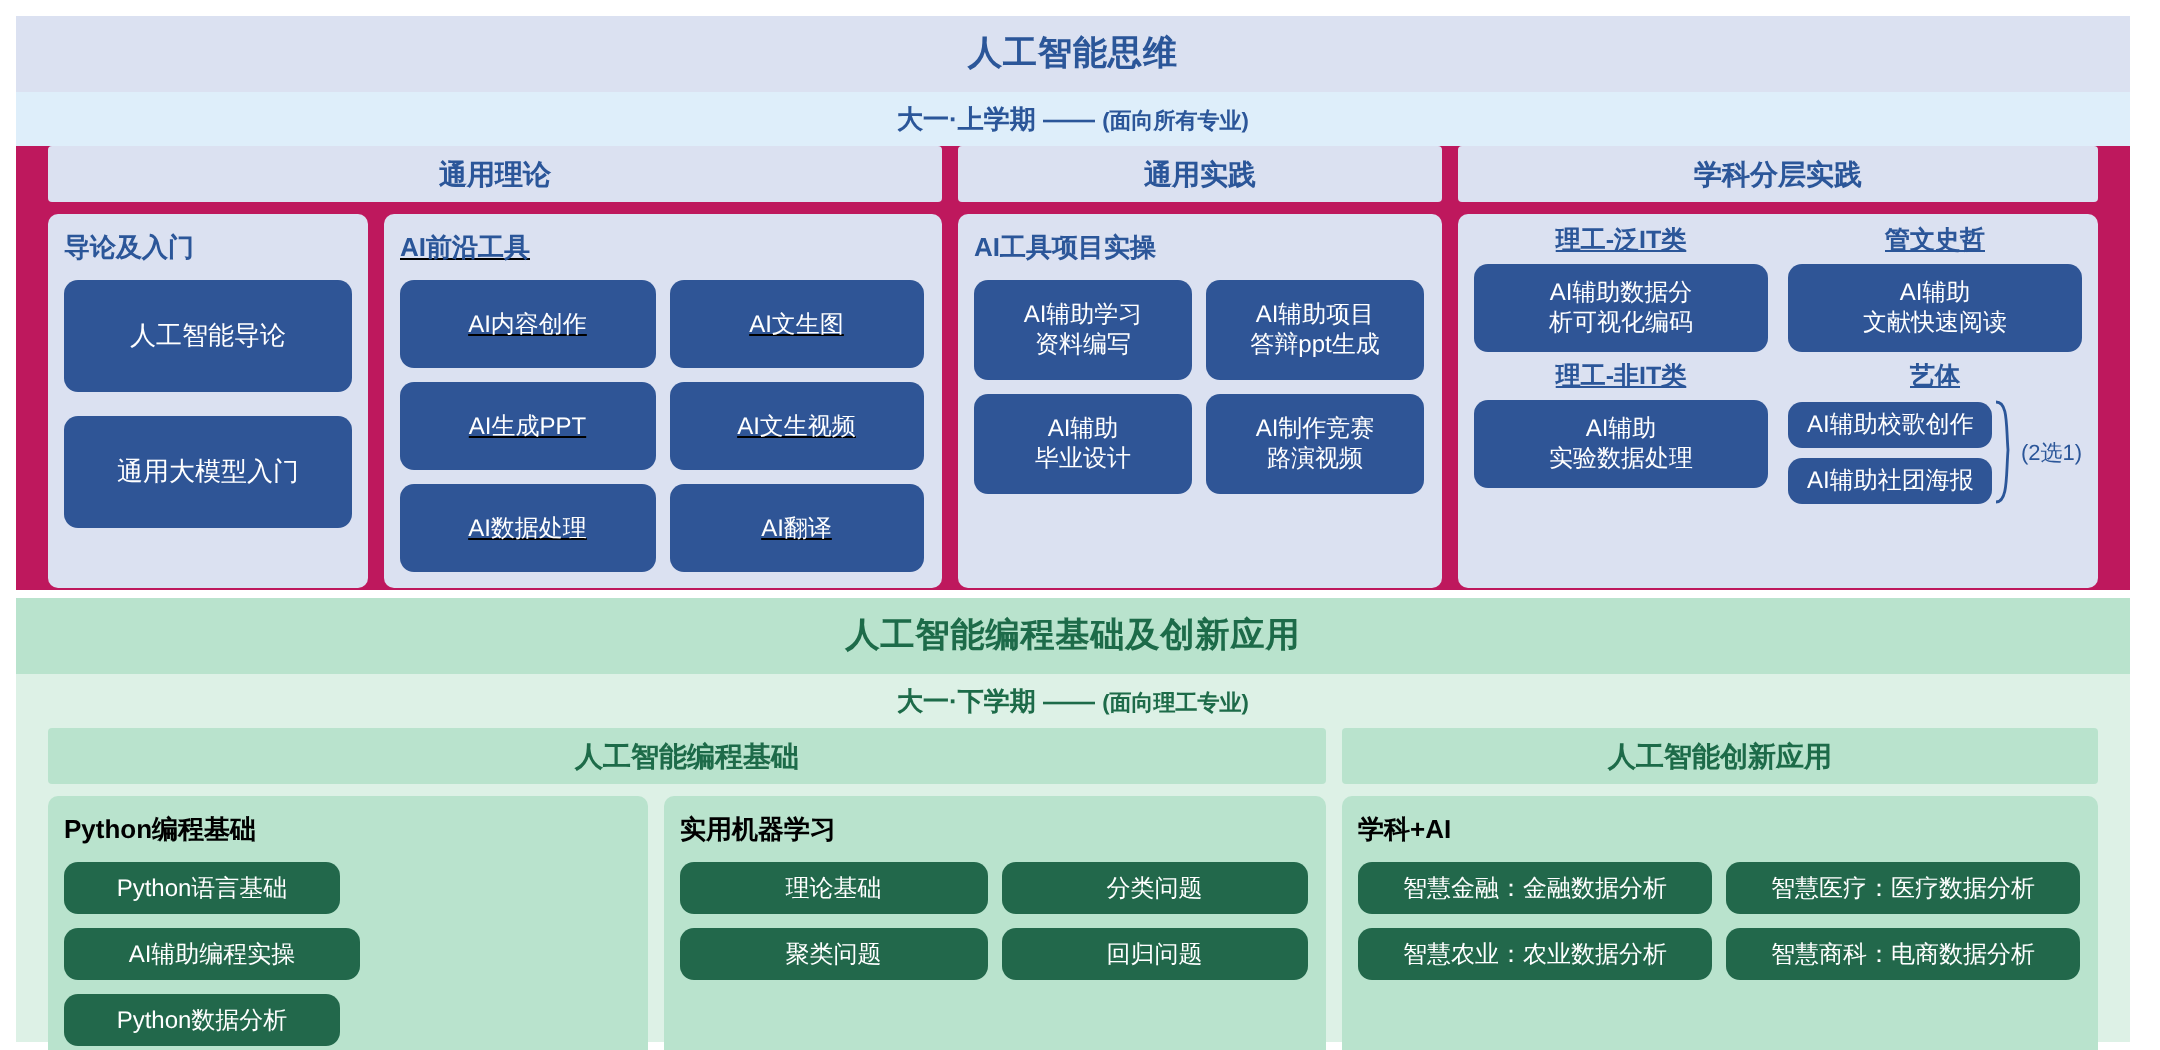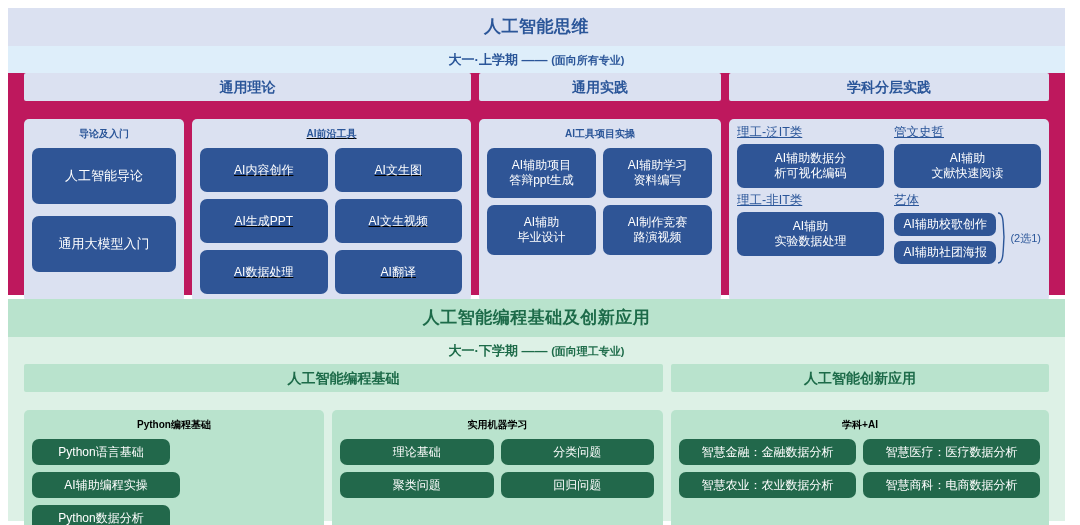--- a/index.html
+++ b/index.html
@@ -28,38 +28,38 @@
   .blue .panel-title{background:#dbe1f1;color:#2b5699;}
   .blue .panel-sub{background:#deeefa;color:#2b5699;}
 
   
   .green{top:299px;height:222px;background:#ddf1e6;}
   .green .panel-title{background:#b9e3cd;color:#1d6b49;}
   .green .panel-sub{background:#ddf1e6;color:#1d6b49;}
 
   
   .cols{display:flex;gap:8px;padding:0 16px;box-sizing:border-box;}
-  .col{display:flex;flex-direction:column;gap:12px;}
+  .col{display:flex;flex-direction:column;}
   .col-hdr{
     text-align:center;font-weight:bold;font-size:14px;
     height:28px;line-height:28px;margin-bottom:6px;border-radius:2px;
   }
   .blue .col-hdr{background:#dbe1f1;color:#2b5699;}
   .green .col-hdr{background:#b9e3cd;color:#1d6b49;}
 
   .col-inner{display:flex;gap:8px;flex:1;}
   .group{
     border-radius:5px;padding:6px 8px 8px 8px;box-sizing:border-box;
     display:flex;flex-direction:column;
   }
   .blue .group{background:#dbe1f1;}
   .green .group{background:#b9e3cd;}
 
   .group-title{
-    text-align:center;font-weight:bold;font-size:10px;margin:2px 0 7px 0;
+    text-align:left;font-weight:bold;font-size:13px;margin:2px 0 7px 0;
   }
   .blue .group-title{color:#2b5699;}
   .green .group-title{color:#000000;}
 
   .chips{display:flex;flex-wrap:wrap;gap:7px;align-content:flex-start;}
   .chip{
     border-radius:7px;color:#ffffff;font-size:12px;text-align:center;
     display:flex;align-items:center;justify-content:center;
     box-sizing:border-box;padding:4px 8px;line-height:1.25;white-space:pre-line;
   }
@@ -75,21 +75,21 @@
   
   .g-proj{flex:1;}
   .g-proj .chip{width:calc(50% - 4px);height:50px;}
 
   
   .g-layer{flex:1;padding-bottom:6px;}
   .layer-grid{display:flex;gap:10px;flex:1;}
   .layer-half{flex:1;display:flex;flex-direction:column;gap:5px;}
   .layer-block{display:flex;flex-direction:column;}
   .layer-label{
-    text-align:left;font-size:12.5px;font-weight:normal;color:#2b5699;
+    text-align:center;font-size:12.5px;font-weight:bold;color:#2b5699;
     text-decoration:underline;margin-bottom:4px;line-height:15px;
   }
   .layer-block .chip{height:44px;width:100%;}
   .choose-wrap{display:flex;align-items:center;}
   .choose-stack{display:flex;flex-direction:column;gap:5px;flex:1;min-width:0;}
   .choose-stack .chip{height:23px;width:100%;font-size:12px;}
   .brace{
     width:12px;height:52px;flex:0 0 12px;margin-left:1px;position:relative;
   }
   .brace svg{display:block;}
@@ -143,24 +143,24 @@
             </div>
           </div>
         </div>
 
         <div class="col" style="width:242px">
           <div class="col-hdr">通用实践</div>
           <div class="col-inner">
             <div class="group g-proj">
               <div class="group-title">AI工具项目实操</div>
               <div class="chips">
+                <div class="chip">AI辅助学习
+资料编写</div>
                 <div class="chip">AI辅助项目
 答辩ppt生成</div>
-                <div class="chip">AI辅助学习
-资料编写</div>
                 <div class="chip">AI辅助
 毕业设计</div>
                 <div class="chip">AI制作竞赛
 路演视频</div>
               </div>
             </div>
           </div>
         </div>
 
         <div class="col" style="flex:1">

